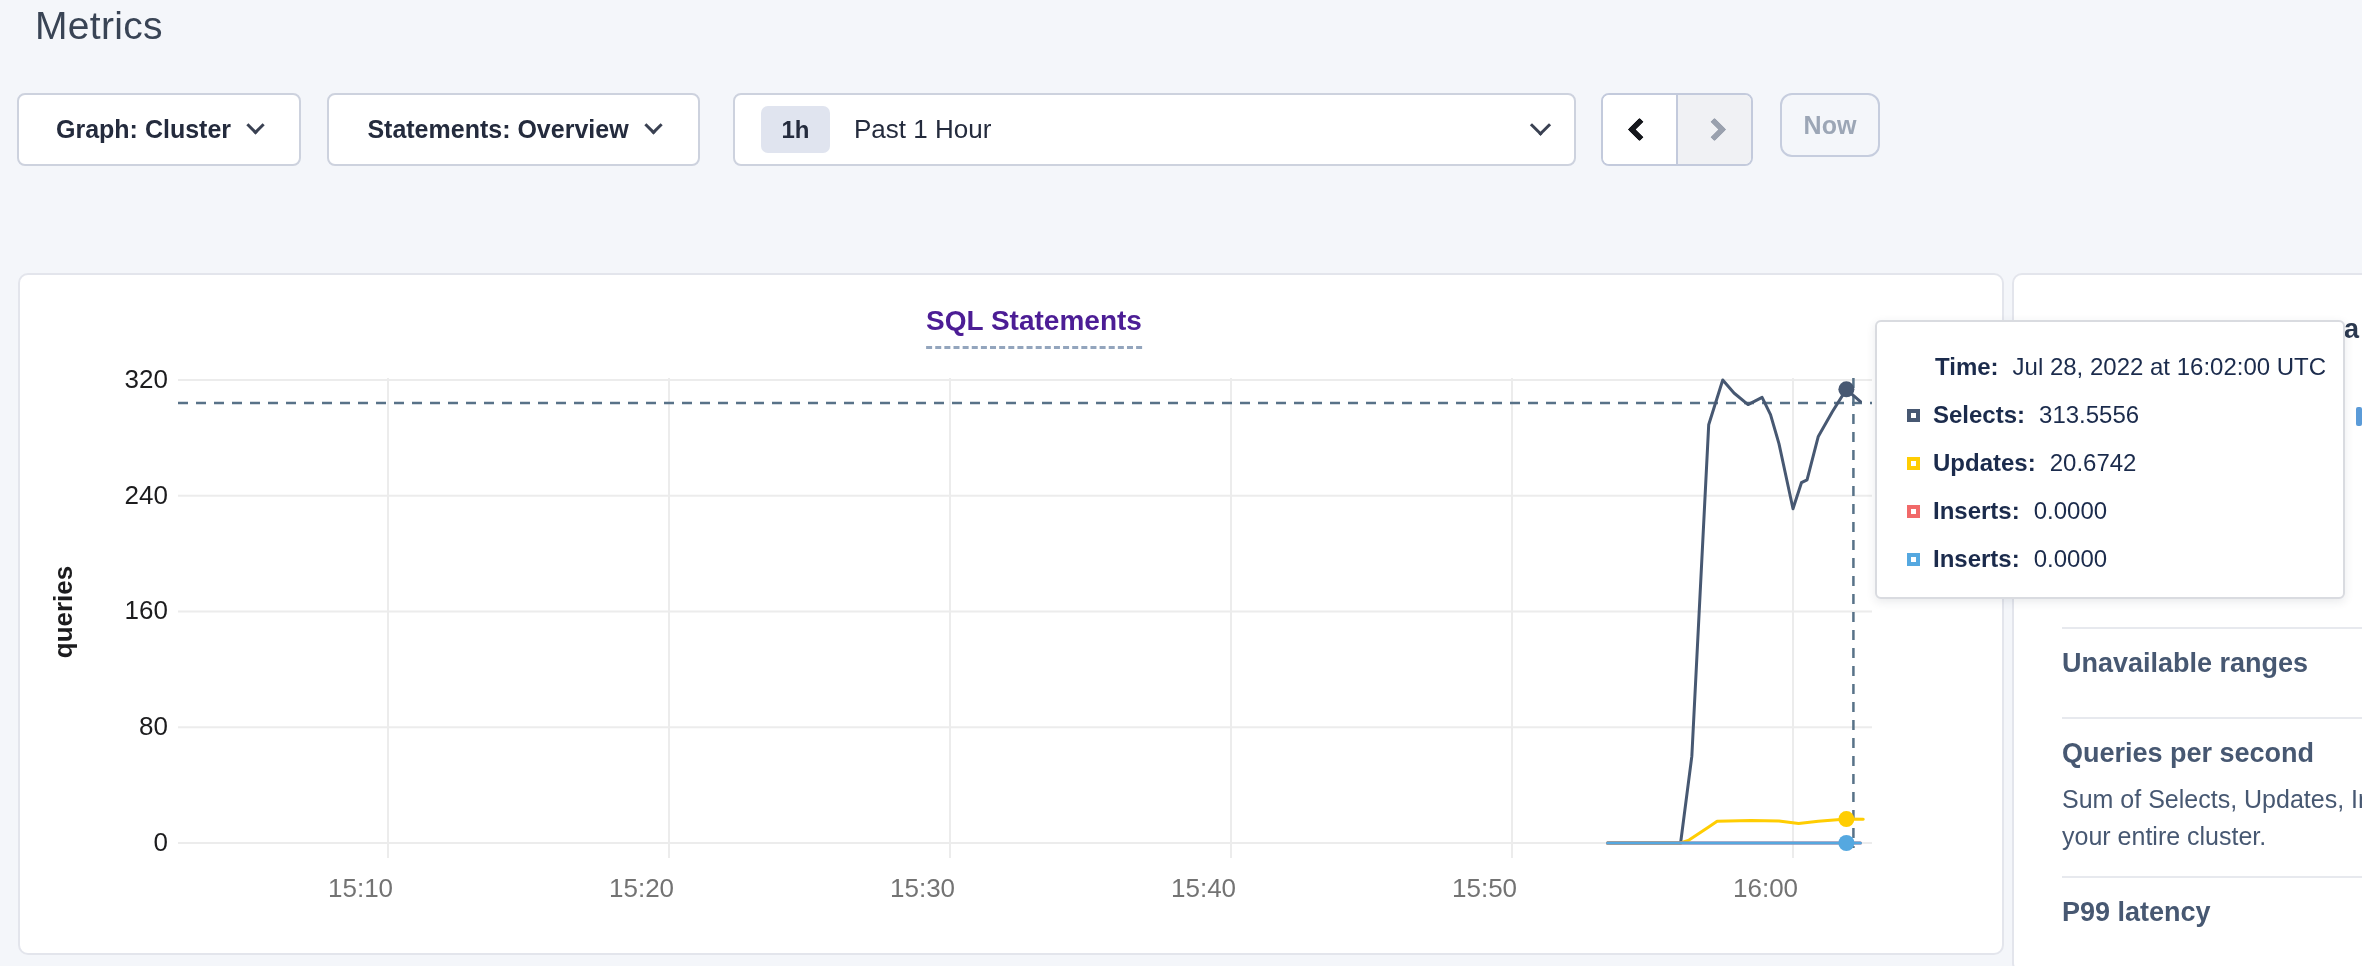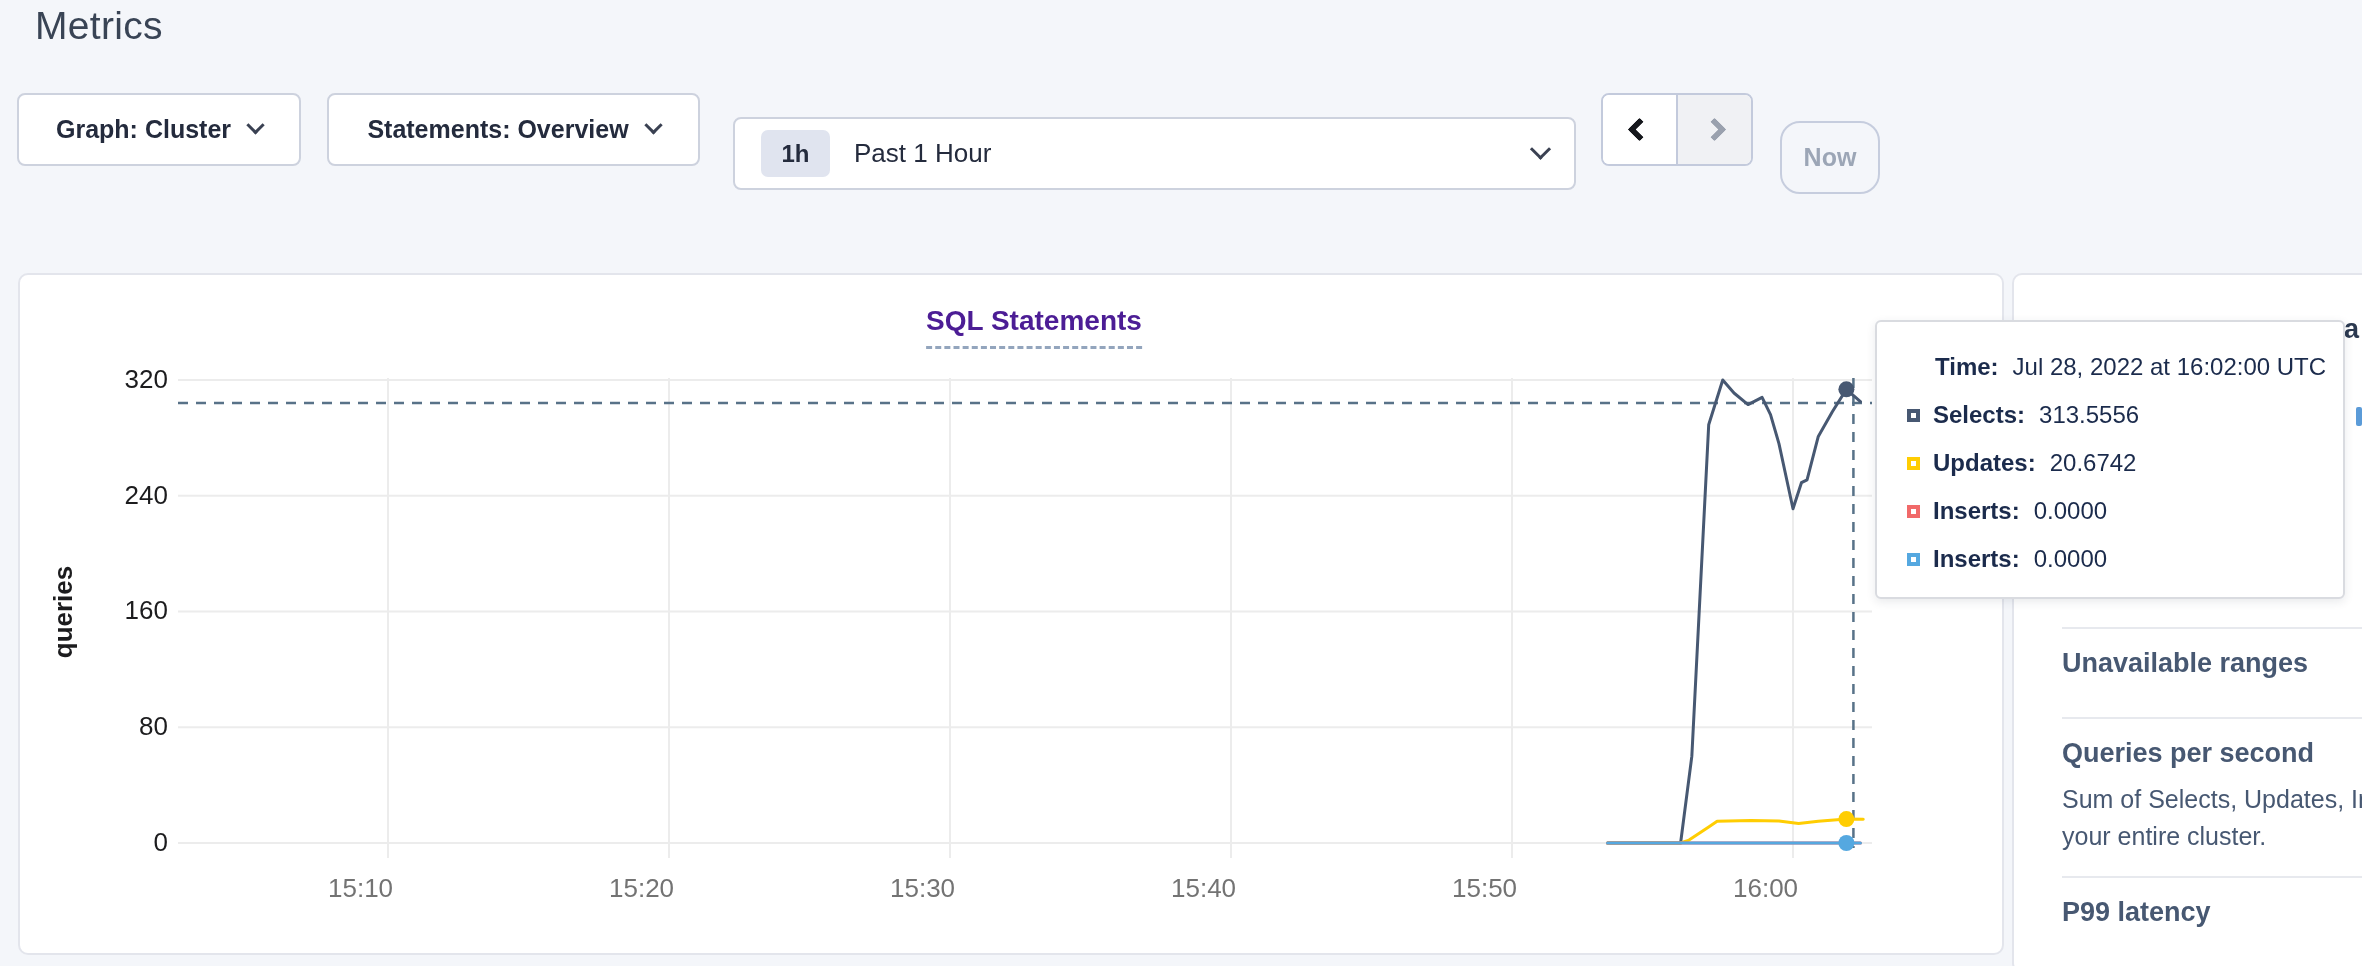--- a/index.html
+++ b/index.html
@@ -11,32 +11,32 @@
   .page-title { position:absolute; left:35px; top:4px; font-size:39px; font-weight:500; color:#394455; letter-spacing:0.3px; }
 
   
   .ctl { position:absolute; top:93px; height:73px; display:flex; align-items:center; background:#ffffff; border:2px solid #cdd2de; border-radius:8px; cursor:pointer; font-size:25px; font-weight:700; color:#242b3d; }
   .dd { justify-content:center; gap:18px; }
   #dd-graph { left:17px; width:284px; }
   #dd-dashboard { left:327px; width:373px; }
   .chev { width:13px; height:13px; border-right:3px solid #3a4152; border-bottom:3px solid #3a4152; transform:rotate(45deg) translate(-3px,-3px); display:inline-block; }
   .chev.big { width:15px; height:15px; }
 
-  .time-sel { left:733px; width:843px; padding:0 26px; gap:24px;margin-top:24px; }
+  .time-sel { left:733px; width:843px; padding:0 26px; gap:24px; }
   .time-badge { background:#e0e4ef; border-radius:7px; width:69px; height:47px; display:flex; align-items:center; justify-content:center; font-size:24px; font-weight:700; color:#242b3d; }
   .time-label { font-weight:400; font-size:26px; color:#242b3d; }
   .time-sel .chev { margin-left:auto; }
 
   .arrow-group { position:absolute; left:1601px; top:93px; width:152px; height:73px; border:2px solid #c3cadc; border-radius:8px; display:flex; overflow:hidden; background:#fff; }
   .arrow-btn { flex:1; display:flex; align-items:center; justify-content:center; background:#fff; border:none; cursor:pointer; }
   .arrow-btn + .arrow-btn { border-left:2px solid #c3cadc; background:#f0f1f4; cursor:default; }
   .chevron-left { width:17px; height:17px; border-left:6px solid #15171c; border-bottom:6px solid #15171c; transform:rotate(45deg); border-radius:2px; }
   .chevron-right { width:17px; height:17px; border-left:6px solid #9aa1ae; border-bottom:6px solid #9aa1ae; transform:rotate(225deg); border-radius:2px; }
 
-  .now-btn { position:absolute; left:1780px; top:93px; width:100px; height:73px; border:2px solid #c6cdde; border-radius:20px; background:transparent; font-size:25px; font-weight:700; color:#9ca6b6; cursor:default; font-family:"Liberation Sans",sans-serif;margin-top:28px; }
+  .now-btn { position:absolute; left:1780px; top:93px; width:100px; height:64px; border:2px solid #c6cdde; border-radius:12px; background:transparent; font-size:25px; font-weight:700; color:#9ca6b6; cursor:default; font-family:"Liberation Sans",sans-serif; }
 
   
   .card { position:absolute; background:#ffffff; border:2px solid #e3e5ec; border-radius:10px; }
   .chart-card { left:18px; top:273px; width:1986px; height:682px; }
   .side-card { left:2012px; top:273px; width:370px; height:700px; }
 
   .chart-title { position:absolute; left:1034px; top:305px; transform:translateX(-50%); font-size:28px; font-weight:700; color:#4c1d95; padding-bottom:9px; border-bottom:3px dashed #93a5bd; cursor:help; white-space:nowrap; }
 
   .y-axis-label { position:absolute; left:-37px; top:597px; width:200px; height:30px; transform:rotate(-90deg); text-align:center; font-size:26px; font-weight:700; color:#1c1c1e; }
 

